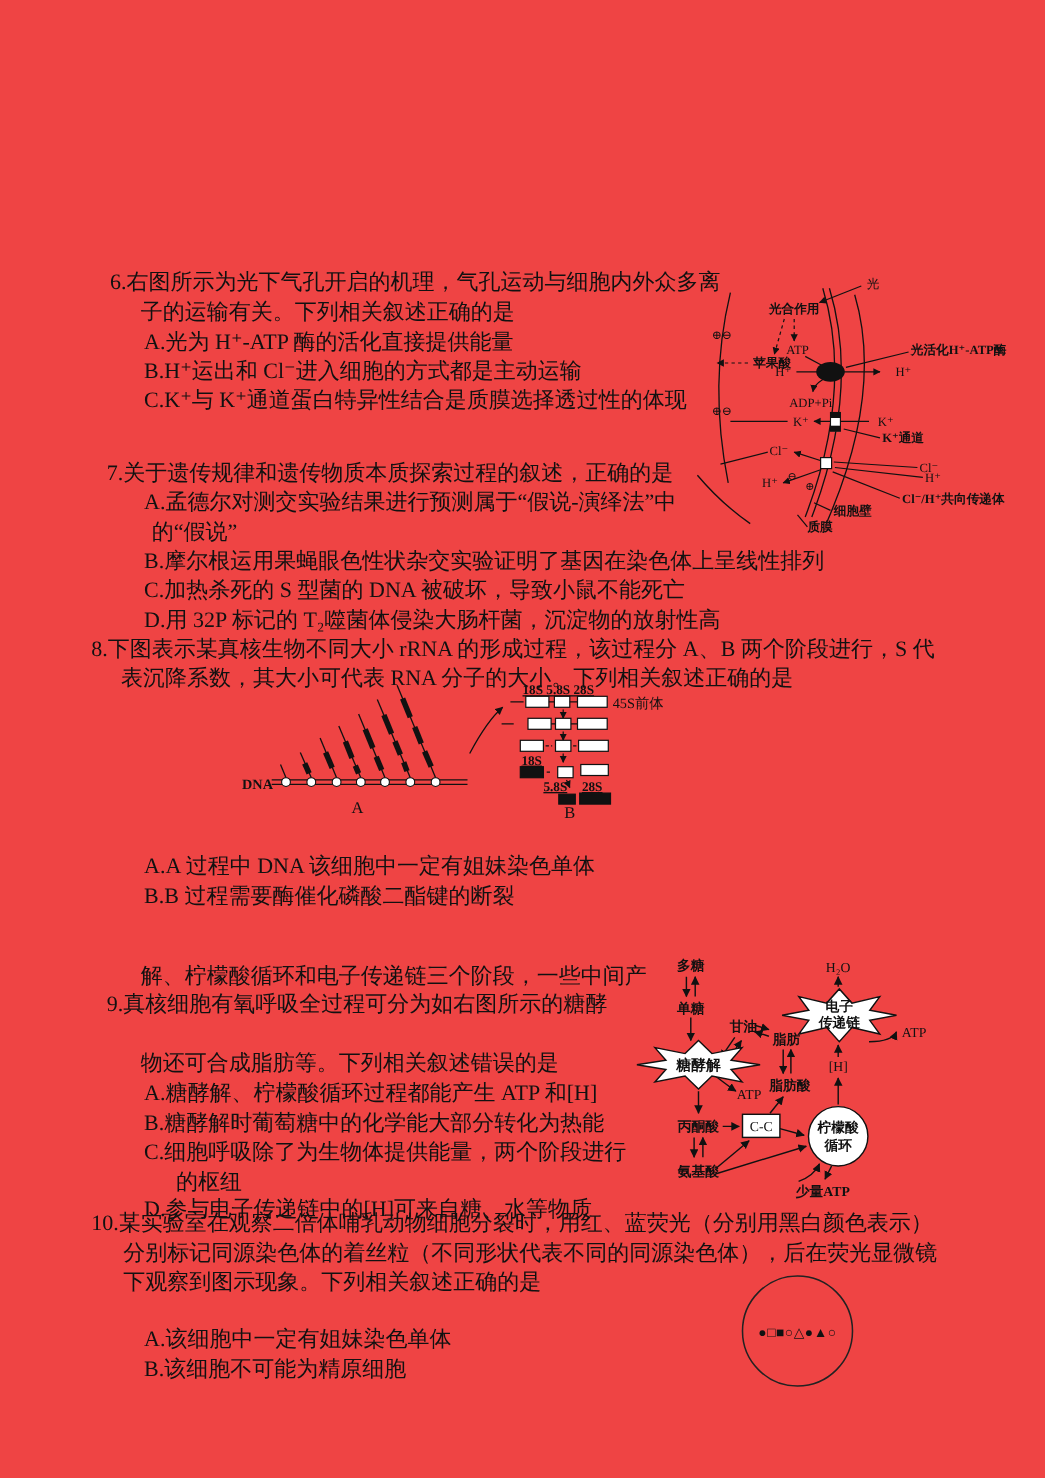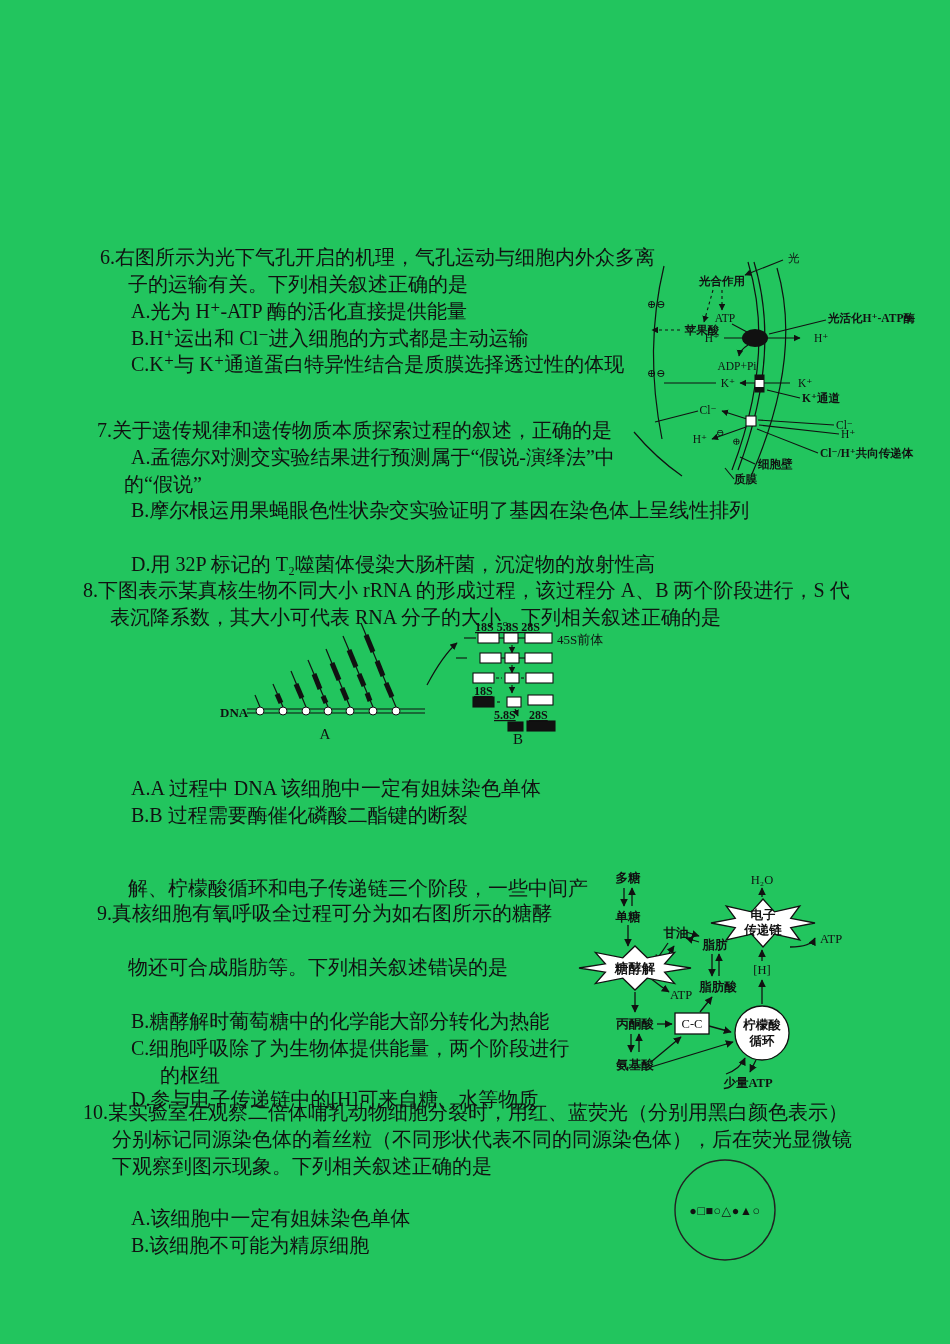--- a/index.html
+++ b/index.html
@@ -1,16 +1,16 @@
 <!DOCTYPE html>
 <html><head>
 <meta charset="utf-8">
 <style>
   html,body{margin:0;padding:0;background:#e8e8e8;}
-  .page{position:relative;width:950px;height:1344px;background:#22c55e;margin:0 auto;
+  .page{position:relative;width:950px;height:1344px;background:#ef4444;margin:0 auto;
         font-family:"Liberation Serif","DejaVu Serif",serif;color:#111;overflow:hidden;}
   .line{position:absolute;white-space:nowrap;font-size:20px;line-height:1.25;}
   .fig{position:absolute;}
   svg text{font-family:"Liberation Serif","DejaVu Serif",serif;fill:#111;}
   .svgu{text-decoration:underline;}
 </style>
 </head>
 <body>
 
 <div class="page">
@@ -83,22 +83,23 @@
       <text x="106" y="239" font-weight="bold">质膜</text>
       <text x="19" y="64" font-size="11">⊕⊖</text>
       <text x="19" y="133" font-size="11">⊕⊖</text>
       <text x="88" y="192" font-size="10">⊖</text>
       <text x="104" y="201" font-size="10">⊕</text>
     </g>
   </svg>
 
   <div class="line" style="left:97px;top:418px">7.关于遗传规律和遗传物质本质探索过程的叙述，正确的是</div>
   <div class="line" style="left:131px;top:445px">A.孟德尔对测交实验结果进行预测属于“假说-演绎法”中</div>
-  <div class="line" style="left:124px;top:472px">的“假说”</div>
+  <div class="line" style="left:138px;top:472px">的“假说”</div>
   <div class="line" style="left:131px;top:498px">B.摩尔根运用果蝇眼色性状杂交实验证明了基因在染色体上呈线性排列</div>
+  <div class="line" style="left:131px;top:525px">C.加热杀死的 S 型菌的 DNA 被破坏，导致小鼠不能死亡</div>
   <div class="line" style="left:131px;top:552px">D.用 32P 标记的 T₂噬菌体侵染大肠杆菌，沉淀物的放射性高</div>
 
   <div class="line" style="left:83px;top:578px">8.下图表示某真核生物不同大小 rRNA 的形成过程，该过程分 A、B 两个阶段进行，S 代</div>
   <div class="line" style="left:110px;top:605px">表沉降系数，其大小可代表 RNA 分子的大小。下列相关叙述正确的是</div>
 
   <svg class="fig" style="left:195px;top:615px" width="460" height="152" viewBox="0 0 460 152">
     <defs>
       <marker id="ar8" markerWidth="7" markerHeight="7" refX="5.5" refY="3" orient="auto">
         <path d="M0,0 L6,3 L0,6 Z" fill="#111"></path>
       </marker>
@@ -182,20 +183,21 @@
       <text x="323" y="129" font-size="15" text-anchor="middle">B</text>
     </g>
   </svg>
 
   <div class="line" style="left:131px;top:776px">A.A 过程中 DNA 该细胞中一定有姐妹染色单体</div>
   <div class="line" style="left:131px;top:803px">B.B 过程需要酶催化磷酸二酯键的断裂</div>
 
   <div class="line" style="left:97px;top:901px">9.真核细胞有氧呼吸全过程可分为如右图所示的糖酵</div>
   <div class="line" style="left:128px;top:876px">解、柠檬酸循环和电子传递链三个阶段，一些中间产</div>
   <div class="line" style="left:128px;top:955px">物还可合成脂肪等。下列相关叙述错误的是</div>
+  <div class="line" style="left:131px;top:982px">A.糖酵解、柠檬酸循环过程都能产生 ATP 和[H]</div>
   <div class="line" style="left:131px;top:1009px">B.糖酵解时葡萄糖中的化学能大部分转化为热能</div>
   <div class="line" style="left:131px;top:1036px">C.细胞呼吸除了为生物体提供能量，两个阶段进行</div>
   <div class="line" style="left:160px;top:1063px">的枢纽</div>
   <div class="line" style="left:131px;top:1087px">D.参与电子传递链中的[H]可来自糖、水等物质</div>
 
   <svg class="fig" style="left:578px;top:866px" width="372" height="238" viewBox="0 0 372 238">
     <defs>
       <marker id="ar9" markerWidth="7" markerHeight="7" refX="5.5" refY="3" orient="auto">
         <path d="M0,0 L6,3 L0,6 Z" fill="#111"></path>
       </marker>

